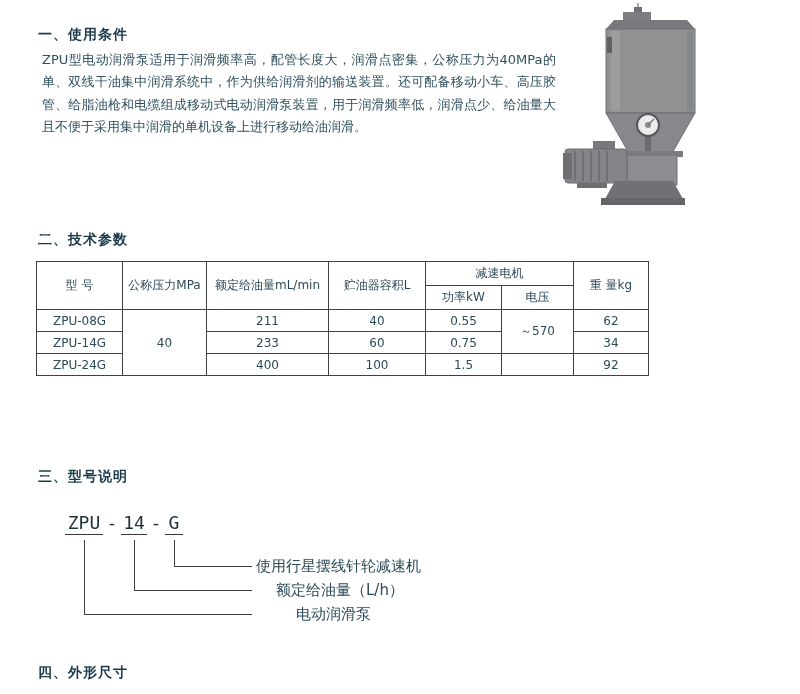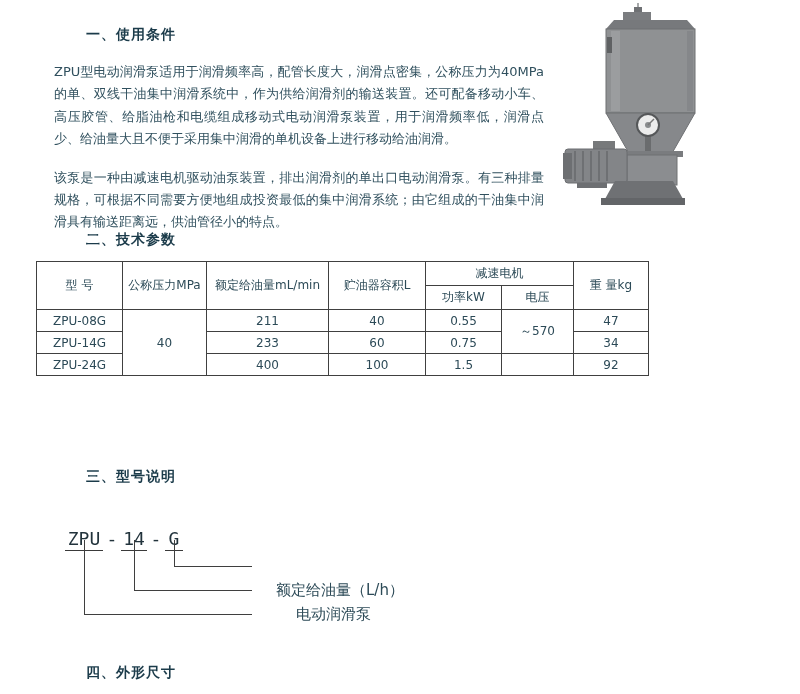--- a/index.html
+++ b/index.html
@@ -1,41 +1,41 @@
 <!DOCTYPE html>
 <html><head>
 <meta charset="utf-8">
 <style>
   html,body{margin:0;padding:0;}
   .page{position:relative;width:800px;height:694px;background:#ffffff;overflow:hidden;
         font-family:"DejaVu Sans",sans-serif;color:#30505e;}
   .heading{position:absolute;left:38px;font-size:14px;font-weight:bold;color:#1b3b4a;
-           letter-spacing:1px;white-space:nowrap;margin-left:48px;}
+           letter-spacing:1px;white-space:nowrap;}
   .h-usage{top:26px;}
   .h-specs{top:231px;}
   .h-model{top:468px;}
   .h-dims{top:664px;}
 
   .paras{position:absolute;left:38px;top:45px;width:522px;}
-  .paras p{margin:16px;font-size:13px;line-height:22.4px;text-align:justify;color:#30505e;}
+  .paras p{margin:4px;font-size:13px;line-height:22.4px;text-align:justify;color:#30505e;}
 
   .pump{position:absolute;left:563px;top:3px;width:137px;height:205px;}
 
   table.specs{position:absolute;left:36px;top:261px;width:612px;border-collapse:collapse;
               table-layout:fixed;}
   table.specs th,table.specs td{border:1px solid #404040;font-weight:normal;
               font-size:12px;text-align:center;vertical-align:middle;padding:0;color:#2c4a57;}
   table.specs th{height:23px;}
   table.specs td{height:21px;}
 
   .note{position:absolute;left:38px;top:390px;width:750px;margin:0;font-size:12.5px;
         line-height:18px;color:#30505e;}
 
   .diagram{position:absolute;left:65px;top:508px;width:430px;height:125px;}
-  .model-line{position:absolute;left:0;top:20px;height:24px;white-space:nowrap;
+  .model-line{position:absolute;left:0;top:4px;height:24px;white-space:nowrap;
         font-family:"DejaVu Sans Mono",monospace;font-size:18px;color:#22333c;}
   .model-line .seg{display:inline-block;text-align:center;border-bottom:1.5px solid #3a3a3a;
         padding-bottom:1px;}
   .model-line .sep{display:inline-block;text-align:center;}
   .seg-zpu{width:38px;}
   .sep-1,.sep-2{width:18px;}
   .seg-14{width:26px;}
   .seg-g{width:18px;}
   .elbow{position:absolute;border-left:1px solid #3f3f3f;border-bottom:1px solid #3f3f3f;}
   .e-g{left:109px;top:32px;width:77px;height:26px;}
@@ -48,21 +48,20 @@
 </style>
 </head>
 <body>
 
 <div class="page">
 
   <div class="heading h-usage">一、使用条件</div>
 
   <div class="paras">
     <p>ZPU型电动润滑泵适用于润滑频率高，配管长度大，润滑点密集，公称压力为40MPa的单、双线干油集中润滑系统中，作为供给润滑剂的输送装置。还可配备移动小车、高压胶管、给脂油枪和电缆组成移动式电动润滑泵装置，用于润滑频率低，润滑点少、给油量大且不便于采用集中润滑的单机设备上进行移动给油润滑。</p>
-    <p>该泵是一种由减速电机驱动油泵装置，排出润滑剂的单出口电动润滑泵。有三种排量规格，可根据不同需要方便地组成投资最低的集中润滑系统；由它组成的干油集中润滑具有输送距离远，供油管径小的特点。</p>
   </div>
 
   <div class="pump">
     <svg width="137" height="205" viewBox="0 0 137 205" xmlns="http://www.w3.org/2000/svg">
 
       <line x1="75" y1="0" x2="75" y2="8" stroke="#8a8c8e" stroke-width="1.5"></line>
       <rect x="71" y="4" width="8" height="8" fill="#6f7174"></rect>
       <rect x="60" y="9" width="28" height="11" fill="#7b7d80"></rect>
 
       <polygon points="43,26 132,26 124,17 51,17" fill="#77797c"></polygon>
@@ -124,21 +123,21 @@
       <th>功率kW</th>
       <th>电压</th>
     </tr>
     <tr>
       <td>ZPU-08G</td>
       <td rowspan="3">40</td>
       <td>211</td>
       <td>40</td>
       <td>0.55</td>
       <td rowspan="2">～570</td>
-      <td>47</td>
+      <td>62</td>
     </tr>
     <tr>
       <td>ZPU-14G</td>
       <td>233</td>
       <td>60</td>
       <td>0.75</td>
       <td>34</td>
     </tr>
     <tr>
       <td>ZPU-24G</td>
@@ -154,19 +153,20 @@
 
   <div class="heading h-model">三、型号说明</div>
 
   <div class="diagram">
     <div class="model-line">
       <span class="seg seg-zpu">ZPU</span><span class="sep sep-1">-</span><span class="seg seg-14">14</span><span class="sep sep-2">-</span><span class="seg seg-g">G</span>
     </div>
     <div class="elbow e-g"></div>
     <div class="elbow e-14"></div>
     <div class="elbow e-zpu"></div>
+    <div class="dlabel l-g">使用行星摆线针轮减速机</div>
     <div class="dlabel l-14">额定给油量（L/h）</div>
     <div class="dlabel l-zpu">电动润滑泵</div>
   </div>
 
   <div class="heading h-dims">四、外形尺寸</div>
 
 </div>
 
 </body></html>

